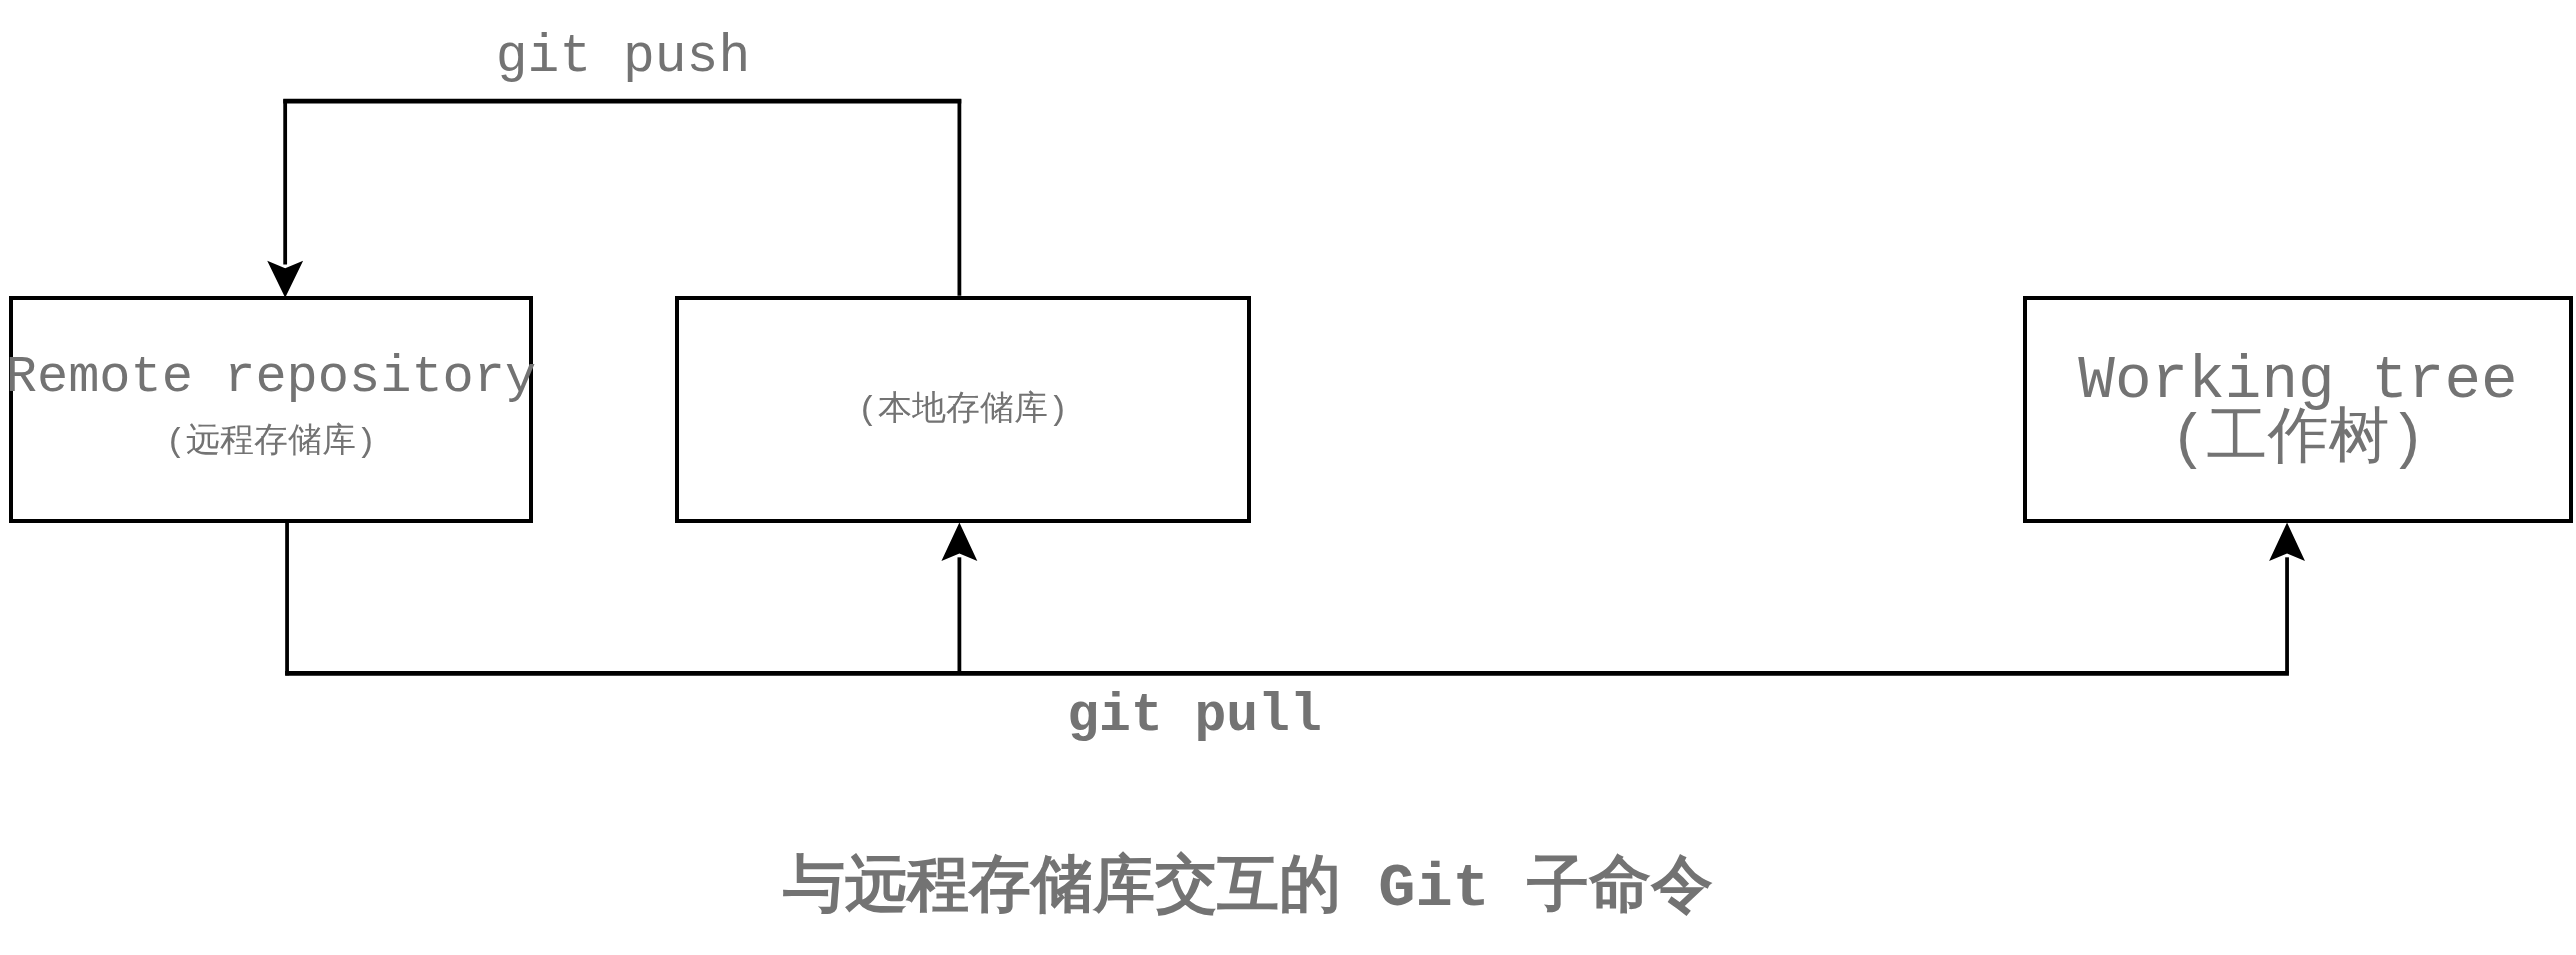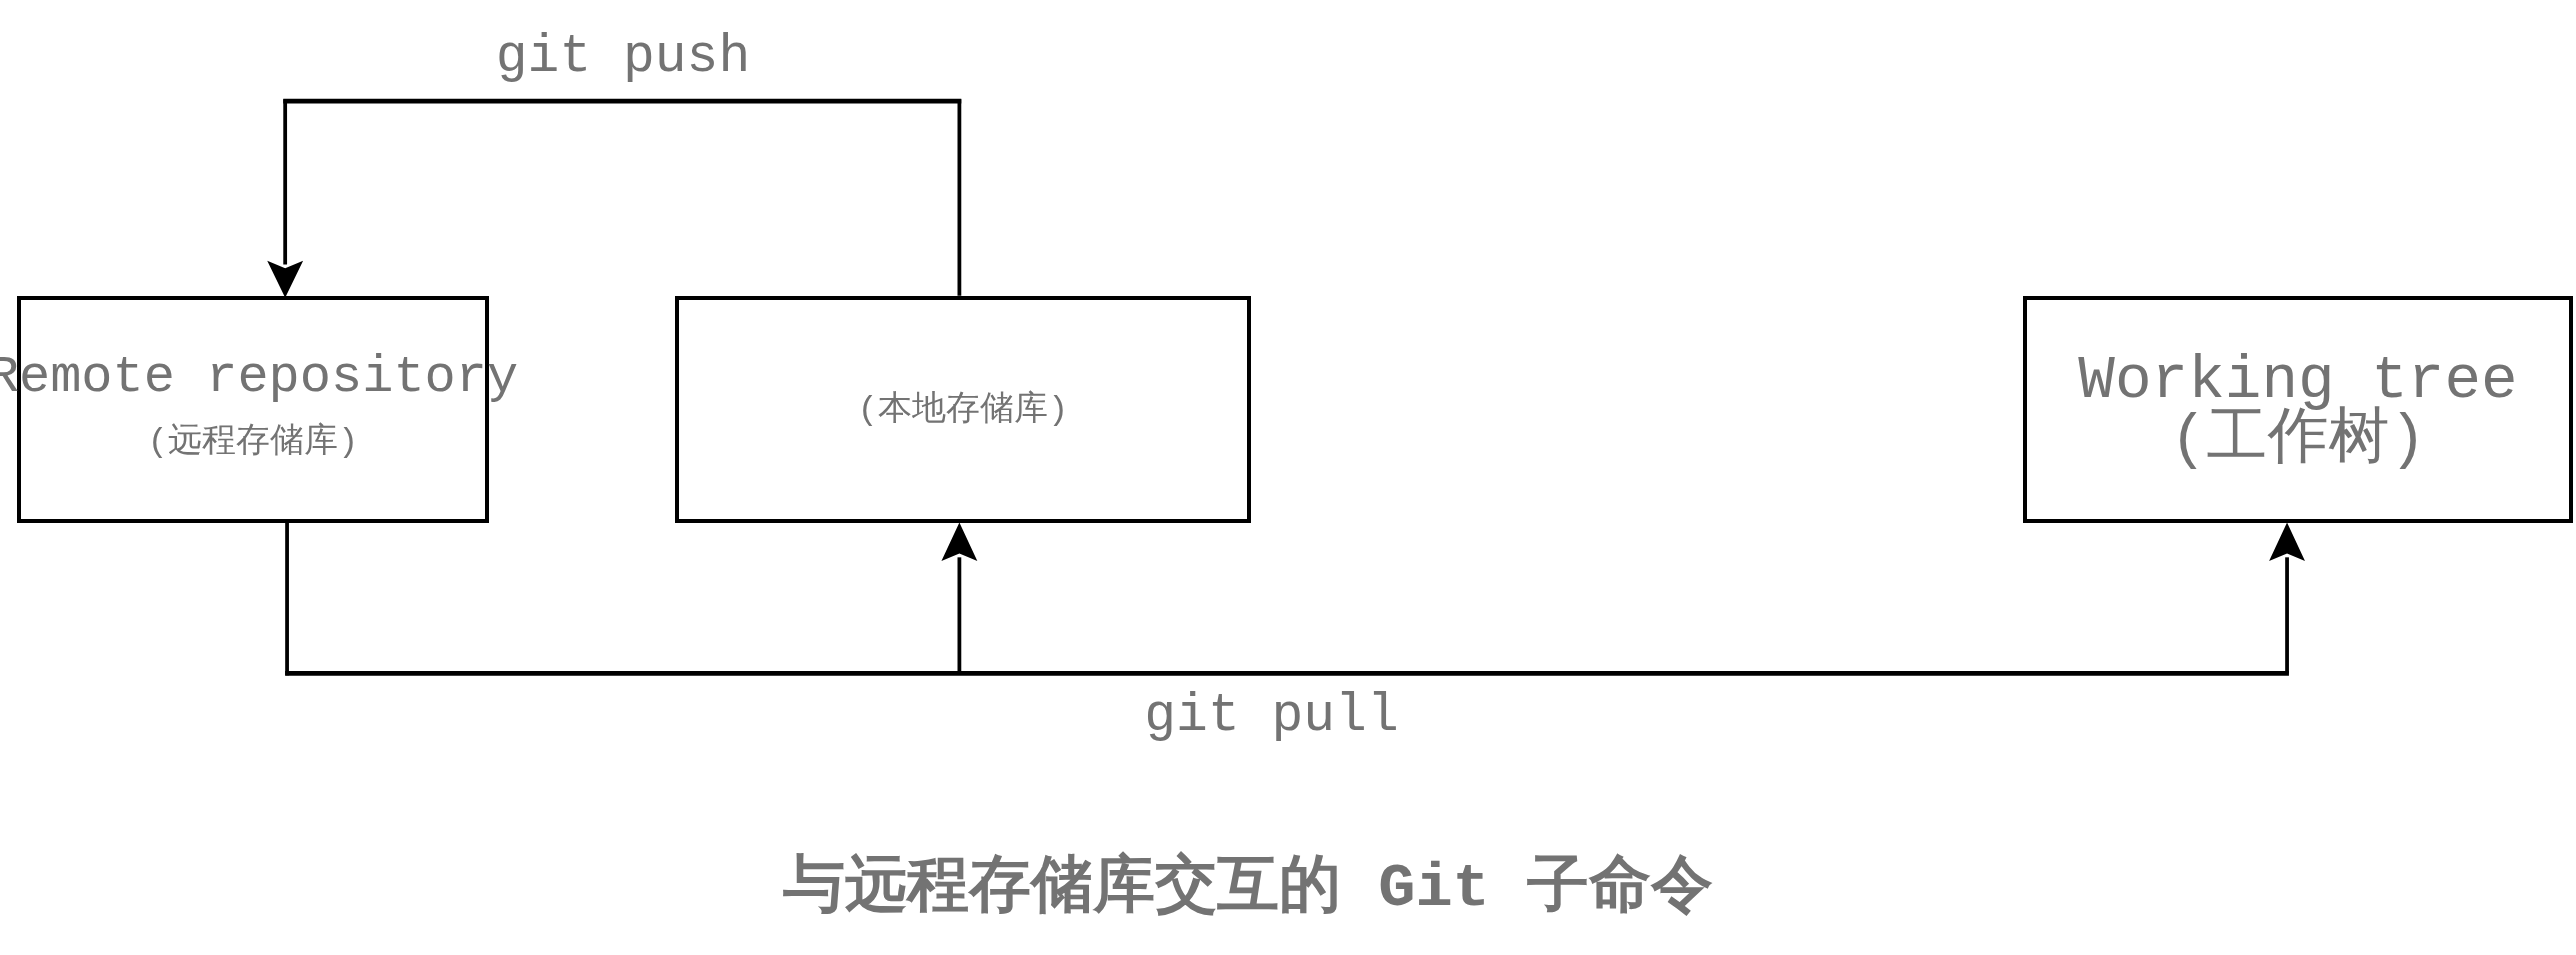--- a/index.html
+++ b/index.html
@@ -38,40 +38,41 @@
   .node .zh{
     font-size:34px;
     line-height:64px;
     white-space:nowrap;
   }
   .node.small .en,
   .node.small .zh{
     font-size:61px;
     line-height:59px;
   }
-  #box-remote{left:17px;width:472px;}
+  #box-remote{left:9px;width:524px;}
   #box-local{left:675px;width:576px;}
   #box-staging{left:1353px;width:567px;}
   #box-working{left:2023px;width:550px;}
   .edge-label{
     position:absolute;
     font-size:53px;
     line-height:62px;
     text-align:center;
     white-space:nowrap;
   }
   #push-label{
     left:287px;
     width:672px;
     top:25.5px;
   }
   #pull-label{
-    left:1007px;
+    left:930px;
     width:529px;
     top:685px;
+    font-weight:bold;
   }
   .title{
     position:absolute;
     left:-40px;
     width:2576px;
     top:856px;
     text-align:center;
     font-size:62px;
     line-height:66px;
     font-weight:700;

